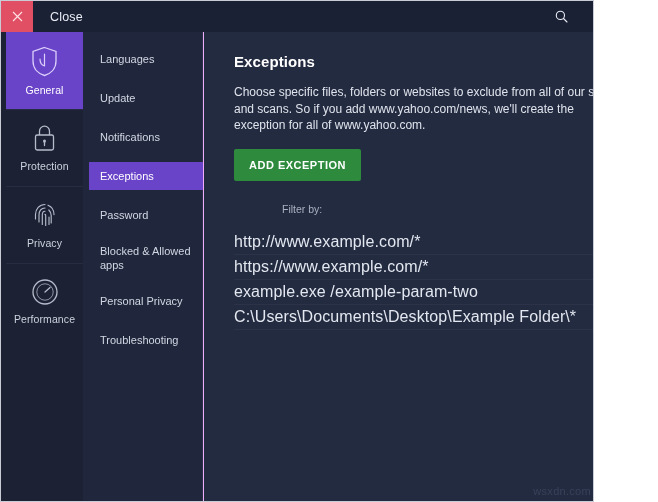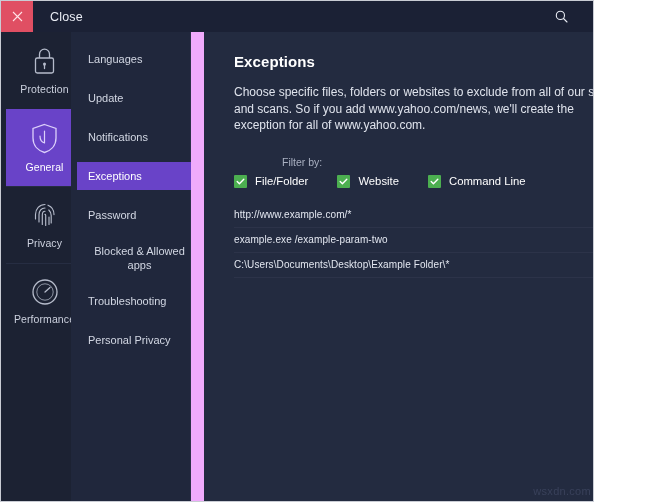--- a/index.html
+++ b/index.html
@@ -100,28 +100,27 @@
     color: #ccd1de;
     font-size: 10.5px;
     letter-spacing: .1px;
   }
   .rail-item.active .rail-label { color: #ffffff; }
   .rail-icon { display: block; opacity: .92; }
 
   
   .menu {
     position: absolute;
-    left: 70px; top: 31px;
+    left: 82px; top: 31px;
     width: 120px;
     height: 471px;
     background: #20273c;
     border-right: 1px solid #2b3248;
     box-sizing: border-box;
     padding-top: 13px;
-    text-align: center;
   }
   .menu-item {
     position: relative;
     margin: 0 0 0 6px;
     width: 114px;
     min-height: 28px;
     display: flex;
     align-items: center;
     padding: 4px 0 4px 11px;
     box-sizing: border-box;
@@ -212,21 +211,21 @@
   }
   .ex-row {
     position: relative;
     height: 24px;
     display: flex;
     align-items: center;
     border-bottom: 1px solid #2c3349;
   }
   .ex-text {
     color: #e3e7f0;
-    font-size: 10px;
+    font-size: 16px;
     letter-spacing: .1px;
   }
   .trash-wrap {
     position: absolute;
     right: -2px;
     top: 50%;
     transform: translateY(-50%);
     width: 22px;
     height: 22px;
     display: flex;
@@ -270,36 +269,36 @@
       <svg width="13" height="13" viewBox="0 0 13 13">
         <circle cx="5.4" cy="5.4" r="4.1" stroke="#e9ecf4" stroke-width="1.1" fill="none"></circle>
         <path d="M8.5 8.5 L12 12" stroke="#e9ecf4" stroke-width="1.1" fill="none" stroke-linecap="round"></path>
       </svg>
       <span class="search-label">SEARCH</span>
     </div>
   </div>
 
   <div class="rail">
 
+    <div class="rail-item active">
+      <svg class="rail-icon" width="27" height="31" viewBox="0 0 27 31">
+        <path d="M13.5 1.5 L25 5.5 V15 C25 23 19.5 27.8 13.5 29.5 C7.5 27.8 2 23 2 15 V5.5 Z" stroke="#e6dcff" stroke-width="1.3" fill="none"></path>
+        <path d="M13.5 8 V20 M13.5 20 C10 19 9 16 9 13" stroke="#e6dcff" stroke-width="1.2" fill="none" stroke-linecap="round"></path>
+      </svg>
+      <span class="rail-label">General</span>
+    </div>
+
     <div class="rail-item">
       <svg class="rail-icon" width="25" height="30" viewBox="0 0 25 30">
         <rect x="3.5" y="12" width="18" height="15" rx="1.8" stroke="#c3c9d8" stroke-width="1.3" fill="none"></rect>
         <path d="M7.5 12 V8.2 A5 5 0 0 1 17.5 8.2 V12" stroke="#c3c9d8" stroke-width="1.3" fill="none"></path>
         <circle cx="12.5" cy="18" r="1.5" fill="#c3c9d8"></circle>
         <path d="M12.5 19.2 V22.5" stroke="#c3c9d8" stroke-width="1.3" stroke-linecap="round"></path>
       </svg>
       <span class="rail-label">Protection</span>
-    </div>
-
-    <div class="rail-item active">
-      <svg class="rail-icon" width="27" height="31" viewBox="0 0 27 31">
-        <path d="M13.5 1.5 L25 5.5 V15 C25 23 19.5 27.8 13.5 29.5 C7.5 27.8 2 23 2 15 V5.5 Z" stroke="#e6dcff" stroke-width="1.3" fill="none"></path>
-        <path d="M13.5 8 V20 M13.5 20 C10 19 9 16 9 13" stroke="#e6dcff" stroke-width="1.2" fill="none" stroke-linecap="round"></path>
-      </svg>
-      <span class="rail-label">General</span>
     </div>
 
     <div class="rail-item">
       <svg class="rail-icon" width="26" height="30" viewBox="0 0 26 30">
         <g stroke="#c3c9d8" stroke-width="1.15" fill="none" stroke-linecap="round">
           <path d="M13 4.5 C7.5 4.5 3.5 9 3.5 14.5 V19"></path>
           <path d="M13 8 C9.4 8 7 11 7 14.8 V22"></path>
           <path d="M13 11.2 C11 11.2 10.3 13 10.3 15 V24.5"></path>
           <path d="M13 14.4 C13.9 14.4 13.7 16 13.7 17.4 V25.5"></path>
           <path d="M16.8 10 C18.5 11.6 19.2 13.4 19.2 15.6 V23"></path>
@@ -333,68 +332,43 @@
     <div class="menu-item active">
         <span>Exceptions</span>
       </div>
     <div class="menu-item">
         <span>Password</span>
       </div>
     <div class="menu-item">
         <span>Blocked &amp; Allowed apps</span>
       </div>
     <div class="menu-item">
+        <span>Personal Privacy</span>
+      </div>
+    <div class="menu-item">
         <span>Troubleshooting</span>
-      </div>
-    <div class="menu-item">
-        <span>Personal Privacy</span>
       </div>
   </div>
 
   <div class="main">
     <h1 class="page-title">Exceptions</h1>
     <p class="desc">Choose specific files, folders or websites to exclude from all of our shields and scans. So if you add www.yahoo.com/news, we'll create the exception for all of www.yahoo.com.</p>
+    <button class="add-btn">ADD EXCEPTION</button>
 
     <div class="filter-label">Filter by:</div>
-    <div class="filter-row">
-
-      <div class="filter-opt">
-        <span class="checkbox">
-          <svg width="9" height="9" viewBox="0 0 9 9">
-            <path d="M1.2 4.6 L3.4 6.8 L7.8 2.2" stroke="#ffffff" stroke-width="1.4" fill="none" stroke-linecap="round" stroke-linejoin="round"></path>
-          </svg>
-        </span>
-        <span class="filter-text">File/Folder</span>
-      </div>
-
-      <div class="filter-opt">
-        <span class="checkbox">
-          <svg width="9" height="9" viewBox="0 0 9 9">
-            <path d="M1.2 4.6 L3.4 6.8 L7.8 2.2" stroke="#ffffff" stroke-width="1.4" fill="none" stroke-linecap="round" stroke-linejoin="round"></path>
-          </svg>
-        </span>
-        <span class="filter-text">Website</span>
-      </div>
-
-      <div class="filter-opt">
-        <span class="checkbox">
-          <svg width="9" height="9" viewBox="0 0 9 9">
-            <path d="M1.2 4.6 L3.4 6.8 L7.8 2.2" stroke="#ffffff" stroke-width="1.4" fill="none" stroke-linecap="round" stroke-linejoin="round"></path>
-          </svg>
-        </span>
-        <span class="filter-text">Command Line</span>
-      </div>
-    </div>
 
     <div class="ex-list">
 
       <div class="ex-row">
         <span class="ex-text">http://www.example.com/*</span>
       </div>
 
+      <div class="ex-row">
+        <span class="ex-text">https://www.example.com/*</span>
+      </div>
 
       <div class="ex-row">
         <span class="ex-text">example.exe /example-param-two</span>
       </div>
 
       <div class="ex-row">
         <span class="ex-text">C:\Users\Documents\Desktop\Example Folder\*</span>
         <span class="trash-wrap">
           <svg width="13" height="15" viewBox="0 0 13 15">
             <path d="M1 3 H12" stroke="#9aa3b8" stroke-width="1.1" stroke-linecap="round"></path>

